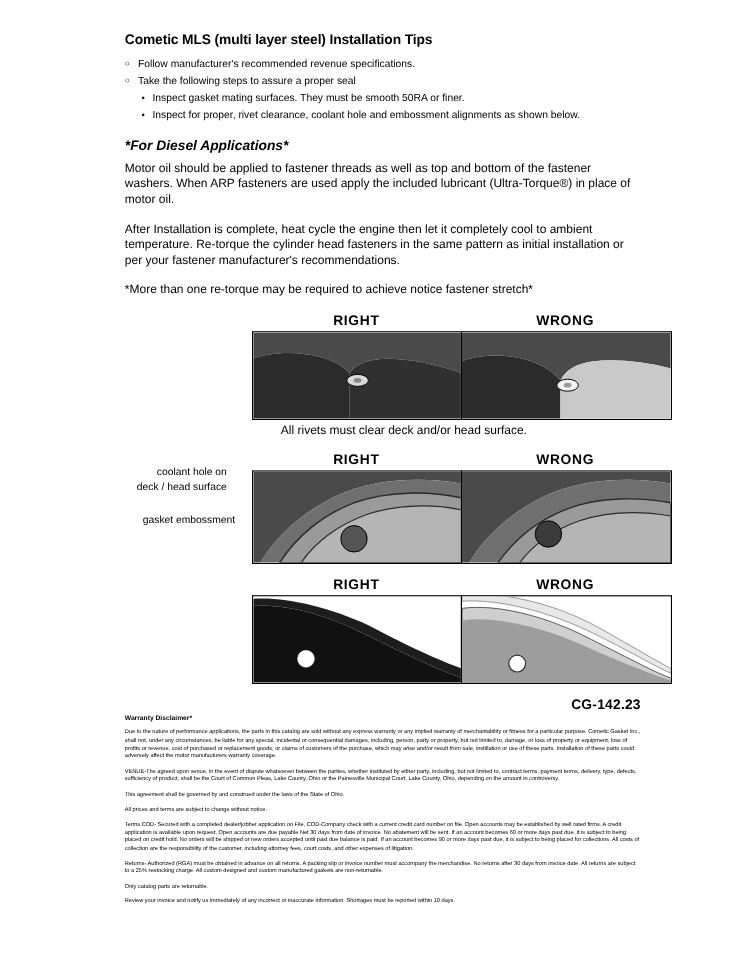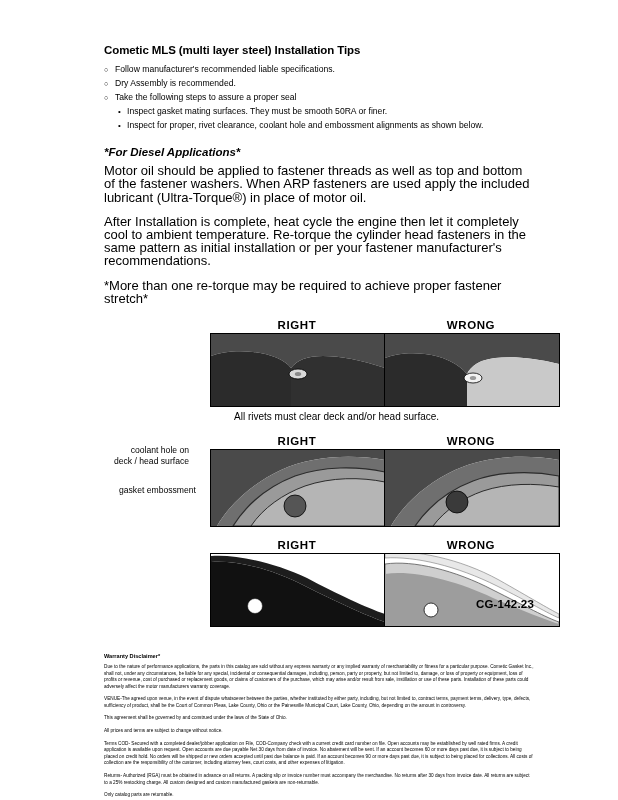--- a/index.html
+++ b/index.html
@@ -10,21 +10,21 @@
   body {
     width: 618px;
     height: 800px;
     position: relative;
     font-family: "Liberation Sans", sans-serif;
     color: #000000;
     overflow: hidden;
   }
   .page {
     position: absolute;
-    left: 0; top: 16px;
+    left: 0; top: 0;
     width: 618px;
     height: 616px;
     background: #fff;
   }
   .content {
     position: absolute;
     left: 104px;
     top: 28px;
     width: 430px;
   }
@@ -77,21 +77,21 @@
   ul.lvl2 > li > .mk {
     position: absolute;
     left: 0;
     top: 0;
     font-size: 8px;
     line-height: 13.4px;
   }
 
   
   .para {
-    font-size: 13px;
+    font-size: 10px;
     line-height: 13.2px;
     margin: 0 0 11px 0;
   }
   .para.tight { margin-bottom: 0; }
 
   
   .figures {
     position: relative;
     margin-top: 14px;
   }
@@ -172,25 +172,21 @@
 <body>
 
 <div class="page">
   <div class="content">
 
     <div class="h1">Cometic MLS (multi layer steel) Installation Tips</div>
 
     <ul class="lvl1">
       <li>
         <span class="mk">○</span>
-        <span>Follow manufacturer's recommended liable specifications.</span>
-      </li>
-      <li>
-        <span class="mk">○</span>
-        <span>Dry Assembly is recommended.</span>
+        <span>Follow manufacturer's recommended revenue specifications.</span>
       </li>
       <li>
         <span class="mk">○</span>
         <span>Take the following steps to assure a proper seal</span>
       </li>
     </ul>
 
     <ul class="lvl2">
       <li>
         <span class="mk">•</span>
@@ -198,21 +194,21 @@
       </li>
       <li>
         <span class="mk">•</span>
         <span>Inspect for proper, rivet clearance, coolant hole and embossment alignments as shown below.</span>
       </li>
     </ul>
 
     <div class="h2">*For Diesel Applications*</div>
     <p class="para">Motor oil should be applied to fastener threads as well as top and bottom of the fastener washers. When ARP fasteners are used apply the included lubricant (Ultra-Torque®) in place of motor oil.</p>
     <p class="para">After Installation is complete, heat cycle the engine then let it completely cool to ambient temperature. Re-torque the cylinder head fasteners in the same pattern as initial installation or per your fastener manufacturer's recommendations.</p>
-    <p class="para tight">*More than one re-torque may be required to achieve proper fastener stretch*</p>
+    <p class="para tight">*More than one re-torque may be required to achieve notice fastener stretch*</p>
 
     <div class="figures">
 
       <div class="figrow row-offset">
         <div class="figcol">
           <div class="figlabel">RIGHT</div>
           <div class="figbox">
             <svg width="174" height="72" viewBox="0 0 174 72">
               <rect x="0" y="0" width="174" height="72" fill="#ffffff"></rect>
               <path d="M0,0 L174,0 L174,34 C150,26 130,22 112,22 C96,22 86,26 80,34 C74,26 60,20 42,18 C26,16 10,18 0,22 Z" fill="#4a4a4a"></path>

